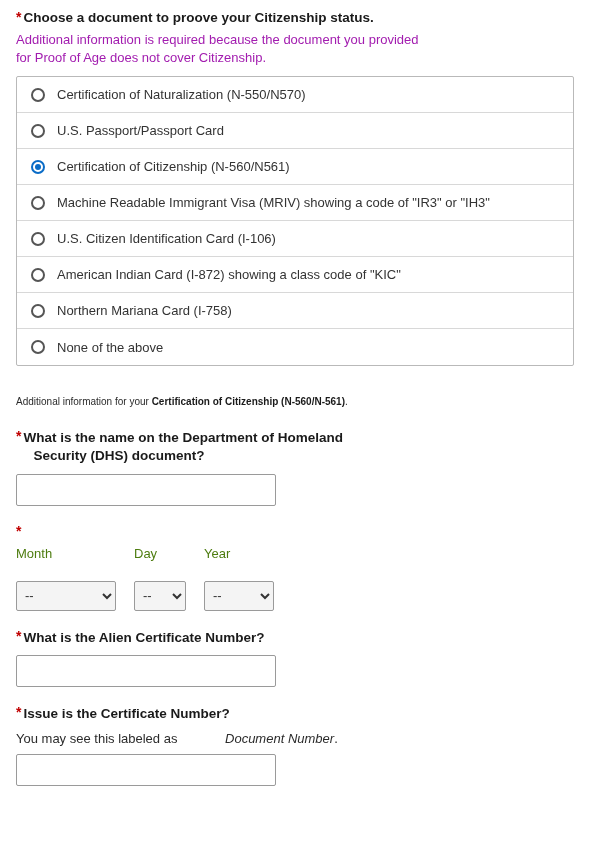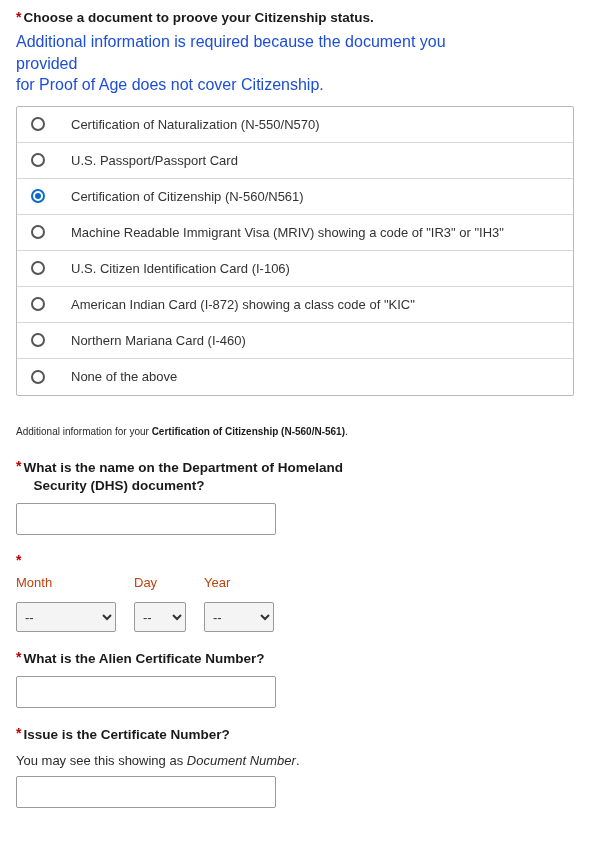--- a/index.html
+++ b/index.html
@@ -32,42 +32,41 @@
     font-size: 13.5px;
     color: #1a1a1a;
     margin: 0 0 6px 0;
     display: flex;
     align-items: flex-start;
   }
   .q-heading .txt {
     display: inline-block;
   }
   .help-text {
-    font-size: 16px;
-    color: #1d4ed8;
+    font-size: 13px;
+    color: #a21caf;
     line-height: 1.35;
     margin: 0 0 10px 0;
     max-width: 470px;
   }
   .options {
     border: 1px solid #b9b9b9;
     border-radius: 2px;
     width: 558px;
     box-sizing: border-box;
     background: #fff;
   }
   .option {
     display: flex;
     align-items: center;
     padding: 0 14px;
     height: 36px;
     border-bottom: 1px solid #d8d8d8;
     box-sizing: border-box;
     cursor: pointer;
-    gap: 14px;
   }
   .option:last-child {
     border-bottom: none;
   }
   .radio {
     width: 14px;
     height: 14px;
     border: 2px solid #555555;
     border-radius: 50%;
     box-sizing: border-box;
@@ -137,42 +136,43 @@
     margin-bottom: 18px;
   }
   .date-col {
     margin-right: 18px;
   }
   .date-col.month { width: 100px; }
   .date-col.day { width: 52px; }
   .date-col.year { width: 70px; }
   .date-sublabel {
     font-size: 13px;
-    color: #c2410c;
-    margin-bottom: 12px;
+    color: #4d7c0f;
+    margin-bottom: 20px;
   }
   select.dropdown {
     width: 100%;
     height: 30px;
     border: 1px solid #9a9a9a;
     border-radius: 2px;
     background: #f4f4f4;
     font-family: "Liberation Sans", sans-serif;
     font-size: 13px;
     color: #333;
     padding: 0 4px;
     box-sizing: border-box;
   }
   .sub-note {
     font-size: 13px;
     color: #2b2b2b;
     margin: 0 0 8px 0;
   }
   .sub-note i {
     font-style: italic;
+    margin-left: 44px;
   }
   .indent-1 { margin-left: 10px; }
 </style>
 </head>
 <body>
 
 <div class="page">
 
   <div class="q-heading">
     <span class="req-star">*</span>
@@ -204,21 +204,21 @@
     <div class="option">
       <span class="radio"></span>
       <span class="option-label">U.S. Citizen Identification Card (I-106)</span>
     </div>
     <div class="option">
       <span class="radio"></span>
       <span class="option-label">American Indian Card (I-872) showing a class code of "KIC"</span>
     </div>
     <div class="option">
       <span class="radio"></span>
-      <span class="option-label">Northern Mariana Card (I-460)</span>
+      <span class="option-label">Northern Mariana Card (I-758)</span>
     </div>
     <div class="option">
       <span class="radio"></span>
       <span class="option-label">None of the above</span>
     </div>
   </div>
 
   <div class="addl-info">
     <span>Additional information for your </span><b>Certification of Citizenship (N-560/N-561)</b><span>.</span>
   </div>
@@ -267,18 +267,18 @@
     </div>
     <input class="text-input" type="text" value="" style="">
   </div>
 
   <div class="field-block">
     <div class="field-label">
       <span class="req-star">*</span>
       <span class="txt">Issue is the Certificate Number?</span>
     </div>
     <div class="sub-note">
-      <span>You may see this showing as </span><i>Document Number</i><span>.</span>
+      <span>You may see this labeled as </span><i>Document Number</i><span>.</span>
     </div>
     <input class="text-input" type="text" value="" style="">
   </div>
 
 </div>
 
 </body></html>

